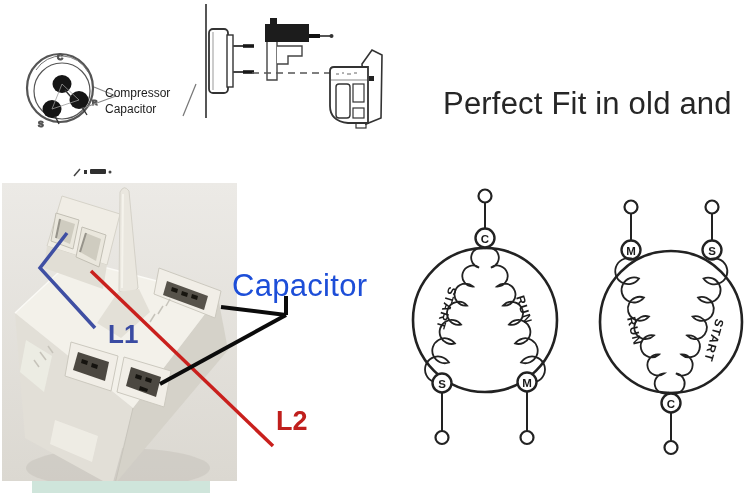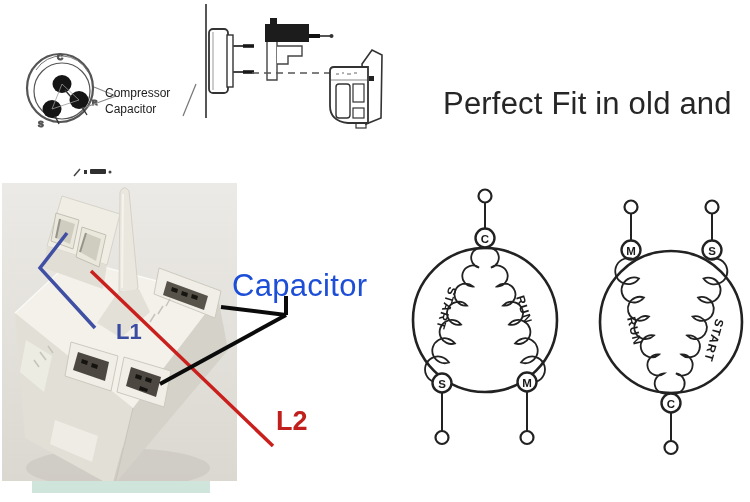--- a/index.html
+++ b/index.html
@@ -3,21 +3,21 @@
 <meta charset="utf-8">
 <style>
   html,body{margin:0;padding:0;background:#fff;}
   .canvas{position:relative;width:750px;height:502px;background:#ffffff;overflow:hidden;
           font-family:"Liberation Sans",sans-serif;}
   .art{position:absolute;left:0;top:0;width:750px;height:502px;}
   .label{position:absolute;white-space:nowrap;}
   .headline{left:443px;top:82px;font-size:31px;line-height:43px;color:#262626;letter-spacing:0.2px;}
   .ct-caption{left:105px;top:86px;font-size:12px;line-height:15.5px;color:#1c1c1c;}
   .cap-label{left:232px;top:268px;font-size:31px;font-weight:normal;color:#1d4ed8;letter-spacing:0.3px;}
-  .l1-label{left:116px;top:319px;font-size:22px;font-weight:bold;color:#3a4ba2;}
+  .l1-label{left:108px;top:319px;font-size:26px;font-weight:bold;color:#3a4ba2;}
   .l2-label{left:276px;top:406px;font-size:27px;font-weight:bold;color:#c01f1c;}
   svg text{font-family:"Liberation Sans",sans-serif;fill:#1c1c1c;}
   .term-letter{font-size:11.5px;font-weight:bold;}
   .winding-label{font-size:12px;font-weight:bold;letter-spacing:1px;}
   .tiny-letter{font-weight:bold;fill:#333;}
 </style>
 </head>
 <body>
 
 <div class="canvas">

